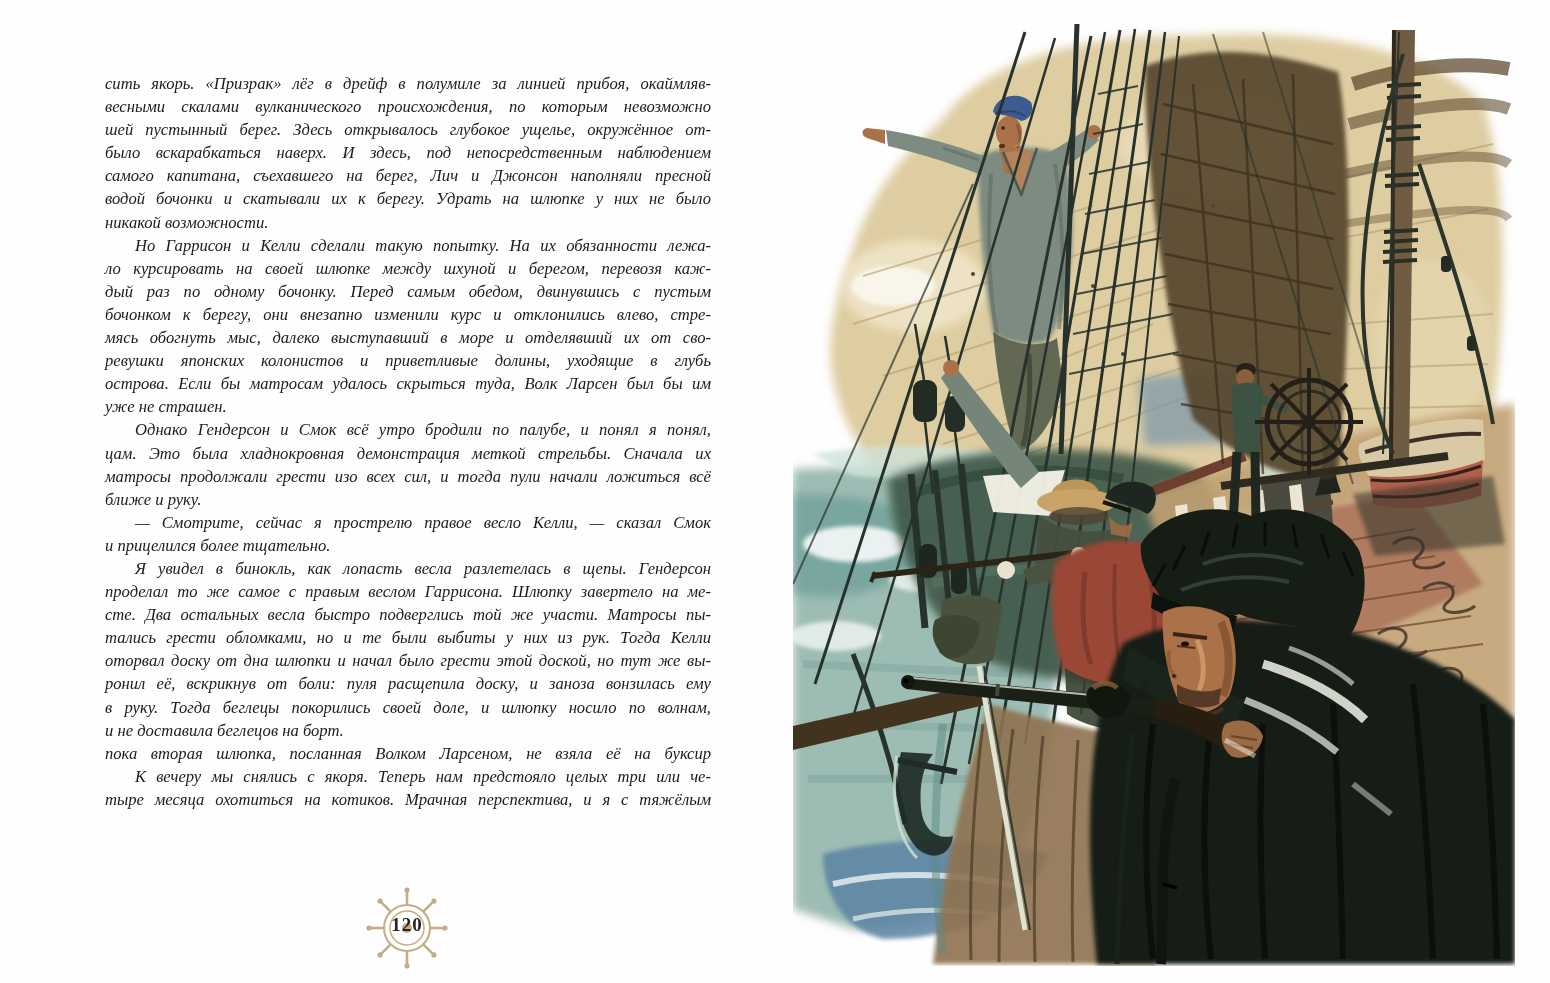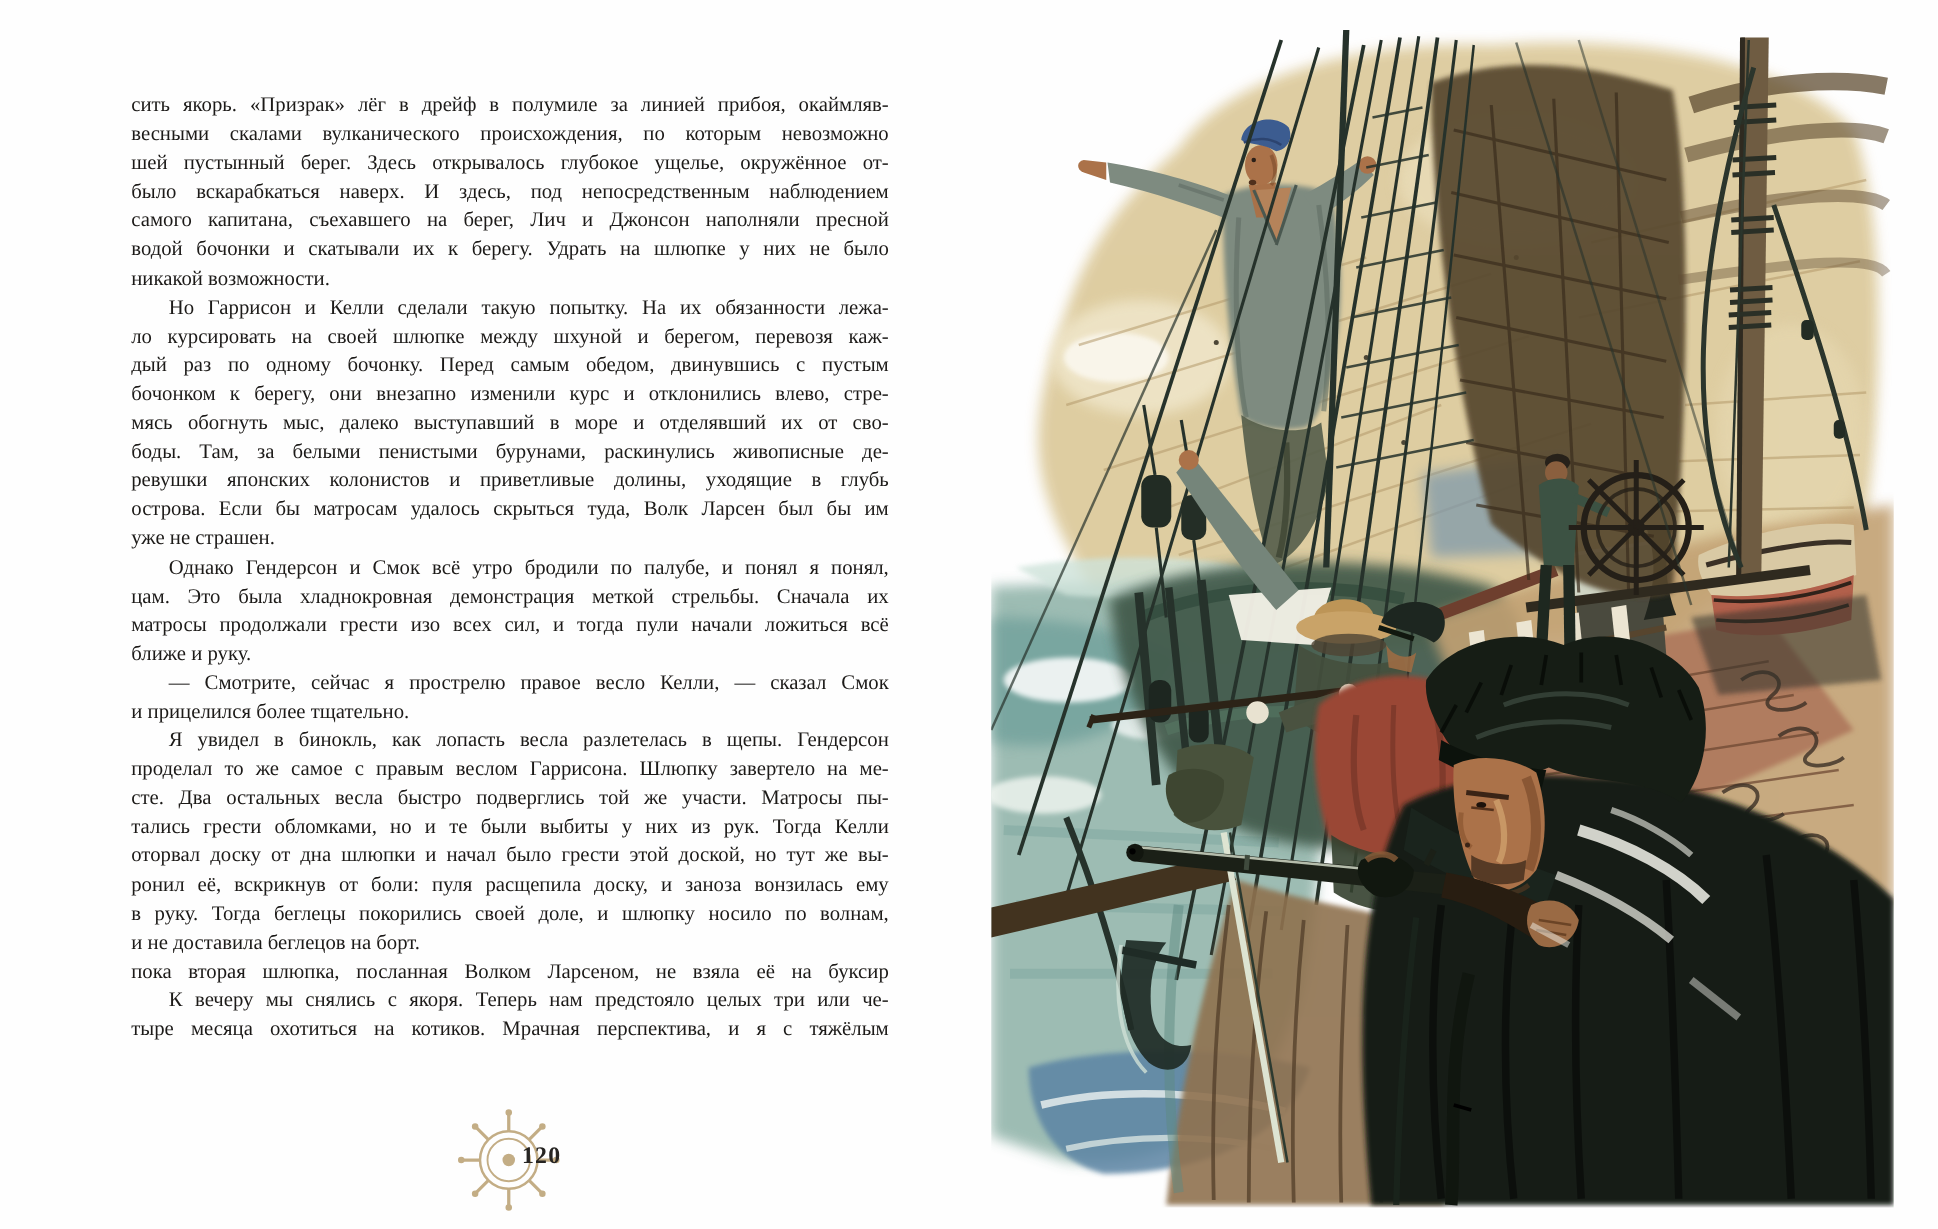--- a/index.html
+++ b/index.html
@@ -1,24 +1,24 @@
 <!DOCTYPE html>
 <html><head>
 <meta charset="utf-8">
 <style>
   html,body{margin:0;padding:0;background:#ffffff;}
   .spread{position:relative;width:1550px;height:983px;background:#fefefe;overflow:hidden;
           font-family:"Liberation Serif","DejaVu Serif",serif;}
   .text-block{position:absolute;left:105px;top:72px;width:606px;color:#1c1a18;
               font-size:16.6px;line-height:23.1px;letter-spacing:0;}
-  .line{display:block;text-align:justify;text-align-last:justify;}
+  .line{display:block;text-align:justify;text-align-last:justify;font-style:italic;}
   .line.end{text-align-last:left;}
   .line.indent{text-indent:30px;}
   .folio{position:absolute;left:365px;top:886px;width:84px;height:84px;}
-  .folio-num{position:absolute;left:0;top:28px;width:84px;text-align:right;
+  .folio-num{position:absolute;left:0;top:28px;width:84px;text-align:center;
              font-weight:bold;font-size:19px;color:#262422;letter-spacing:1px;}
   .illustration{position:absolute;left:793px;top:24px;width:722px;height:942px;}
 </style>
 </head>
 <body>
 
 <div class="spread">
 
   <div class="text-block">
       <div class="line">сить якорь. «Призрак» лёг в дрейф в полумиле за линией прибоя, окаймляв-</div>
@@ -26,21 +26,20 @@
       <div class="line">шей пустынный берег. Здесь открывалось глубокое ущелье, окружённое от-</div>
       <div class="line">было вскарабкаться наверх. И здесь, под непосредственным наблюдением</div>
       <div class="line">самого капитана, съехавшего на берег, Лич и Джонсон наполняли пресной</div>
       <div class="line">водой бочонки и скатывали их к берегу. Удрать на шлюпке у них не было</div>
       <div class="line end">никакой возможности.</div>
       <div class="line indent">Но Гаррисон и Келли сделали такую попытку. На их обязанности лежа-</div>
       <div class="line">ло курсировать на своей шлюпке между шхуной и берегом, перевозя каж-</div>
       <div class="line">дый раз по одному бочонку. Перед самым обедом, двинувшись с пустым</div>
       <div class="line">бочонком к берегу, они внезапно изменили курс и отклонились влево, стре-</div>
       <div class="line">мясь обогнуть мыс, далеко выступавший в море и отделявший их от сво-</div>
-      <div class="line">боды. Там, за белыми пенистыми бурунами, раскинулись живописные де-</div>
       <div class="line">ревушки японских колонистов и приветливые долины, уходящие в глубь</div>
       <div class="line">острова. Если бы матросам удалось скрыться туда, Волк Ларсен был бы им</div>
       <div class="line end">уже не страшен.</div>
       <div class="line indent">Однако Гендерсон и Смок всё утро бродили по палубе, и понял я понял,</div>
       <div class="line">цам. Это была хладнокровная демонстрация меткой стрельбы. Сначала их</div>
       <div class="line">матросы продолжали грести изо всех сил, и тогда пули начали ложиться всё</div>
       <div class="line end">ближе и руку.</div>
       <div class="line indent">— Смотрите, сейчас я прострелю правое весло Келли, — сказал Смок</div>
       <div class="line end">и прицелился более тщательно.</div>
       <div class="line indent">Я увидел в бинокль, как лопасть весла разлетелась в щепы. Гендерсон</div>

